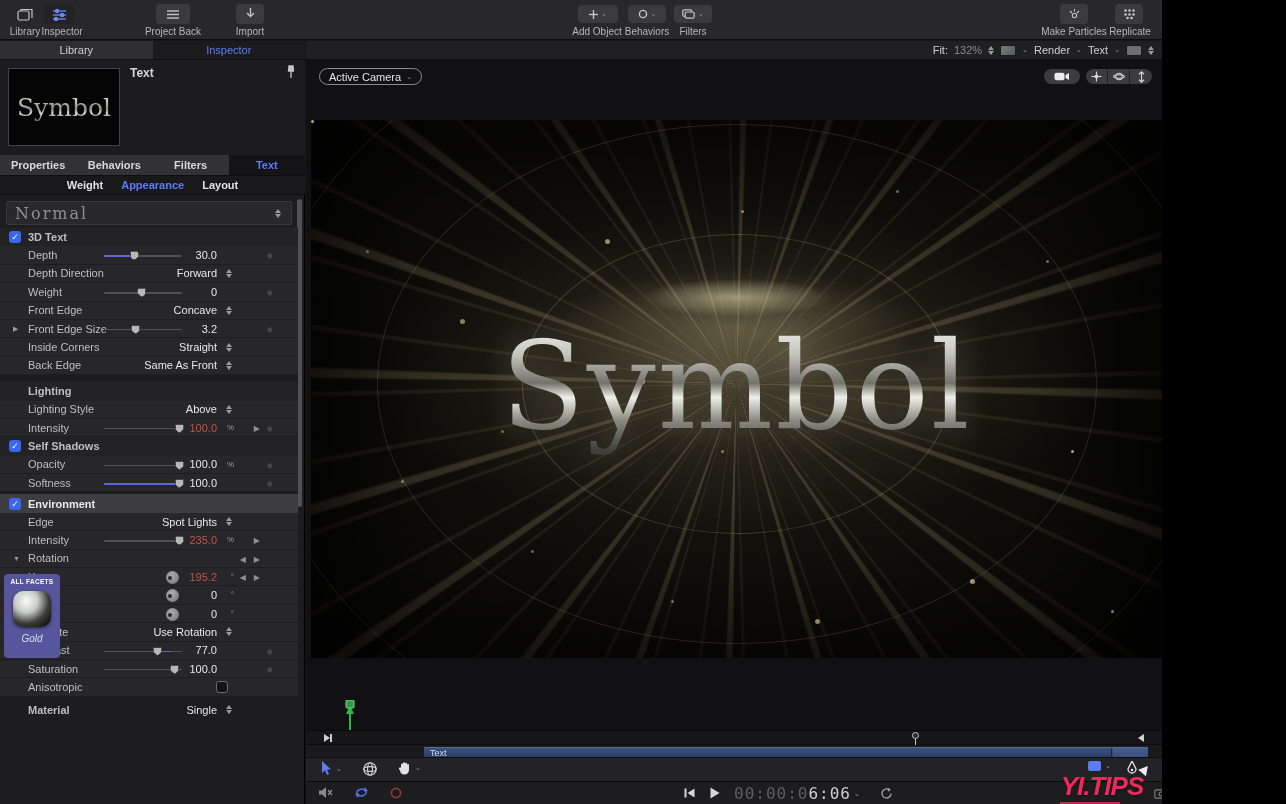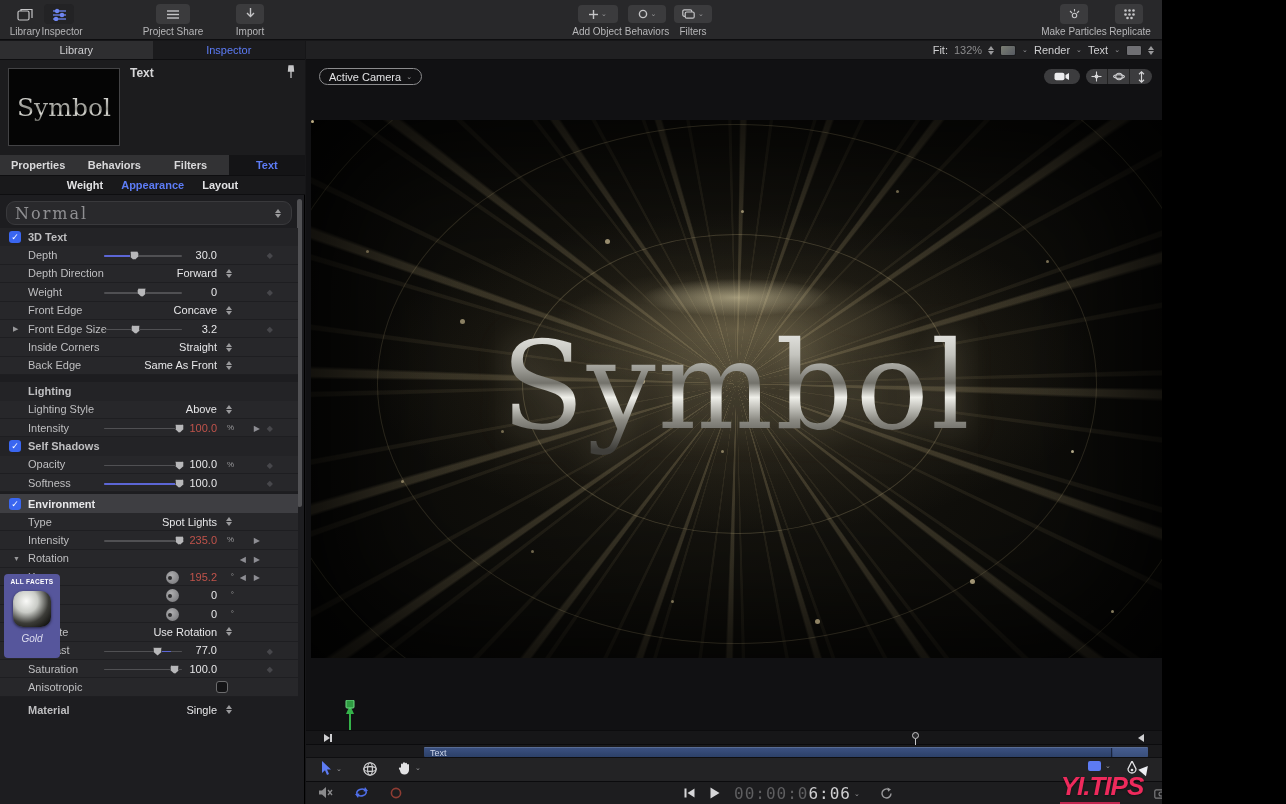--- a/index.html
+++ b/index.html
@@ -30,21 +30,21 @@
                 -webkit-background-clip:text; background-clip:text; color:transparent; }
   .ptitle { position:absolute; left:130px; top:6px; font-size:12px; font-weight:bold; color:#d6d6d8; }
   .mtabs { position:absolute; top:114px; left:0; width:305px; height:21px; background:#323234; display:flex; border-bottom:1px solid #0e0e10;}
   .mtab { flex:1; display:flex; align-items:center; justify-content:center; font-size:11px; font-weight:bold; color:#d8d8da; }
   .mtab.sel { background:#141416; color:#5d7cf6; }
   .stabs { position:absolute; top:135px; left:0; width:305px; height:19px; background:#19191b; display:flex; align-items:center;
            justify-content:center; gap:18px; border-bottom:1px solid #0e0e10; }
   .stab { font-size:11px; font-weight:bold; color:#e2e2e4; }
   .stab.sel { color:#5d7cf6; }
   .preset { position:absolute; top:160px; left:6px; width:286px; height:24px; background:#29292c; border:1px solid #39393c;
-            border-radius:9px; display:flex; align-items:center; padding:0 8px; }
+            border-radius:2px; display:flex; align-items:center; padding:0 8px; }
   .preset .pname { font-family:"DejaVu Serif", serif; font-size:16px; letter-spacing:2px; color:#8f8f92; }
   .scrollbar { position:absolute; right:2px; top:158px; width:5px; height:308px; background:#515154; border-radius:3px; }
 
   .rows { position:absolute; top:187px; left:0; width:298px; }
   .prow { position:relative; height:18.4px; display:flex; align-items:center; padding-left:28px; color:#bfbfc1; }
   .prow .lbl { font-size:11px; }
   .grp { background:#27272a; }
   .grp .prow { border-bottom:1px solid #1e1e21; }
   .hrow { background:#232326; }
   .spacer { background:#1d1d20; }
@@ -186,21 +186,21 @@
     <div class="tlabel" style="left:36px;width:52px">Inspector</div>
     <div class="tbtn" style="left:156px;width:34px">
       <svg class="ic" width="14" height="11" viewBox="0 0 14 11">
           <g stroke="#c5c5c7" stroke-width="1.4">
             <line x1="1" y1="2" x2="13" y2="2"></line>
             <line x1="1" y1="5.5" x2="13" y2="5.5"></line>
             <line x1="1" y1="9" x2="13" y2="9"></line>
           </g>
         </svg>
     </div>
-    <div class="tlabel" style="left:133px;width:80px">Project Share</div>
+    <div class="tlabel" style="left:133px;width:80px">Project Back</div>
     <div class="tbtn" style="left:236px;width:28px">
       <svg class="ic" width="11" height="12" viewBox="0 0 11 12">
           <g stroke="#c5c5c7" stroke-width="1.4" fill="none">
             <line x1="5.5" y1="0" x2="5.5" y2="8"></line>
             <path d="M2 5 L5.5 8.5 L9 5"></path>
           </g>
         </svg>
     </div>
     <div class="tlabel" style="left:228px;width:44px">Import</div>
 
@@ -433,21 +433,21 @@
           <span class="dia">◆</span>
         </div>
       </div>
       <div class="spacer" style="height:2px"></div>
       <div class="prow env">
         <span class="cb on"></span>
         <span class="lbl" style="font-weight:bold;color:#e8e8ea">Environment</span>
       </div>
       <div class="grp">
         <div class="prow">
-          <span class="lbl">Type</span>
+          <span class="lbl">Edge</span>
           <span class="val">Spot Lights</span>
           <span class="stp">
               <i class="u"></i>
               <i class="d"></i>
             </span>
         </div>
         <div class="prow">
           <span class="lbl">Intensity</span>
           <div class="slider" style="left:104px;width:78px">
               <div class="track"></div>

